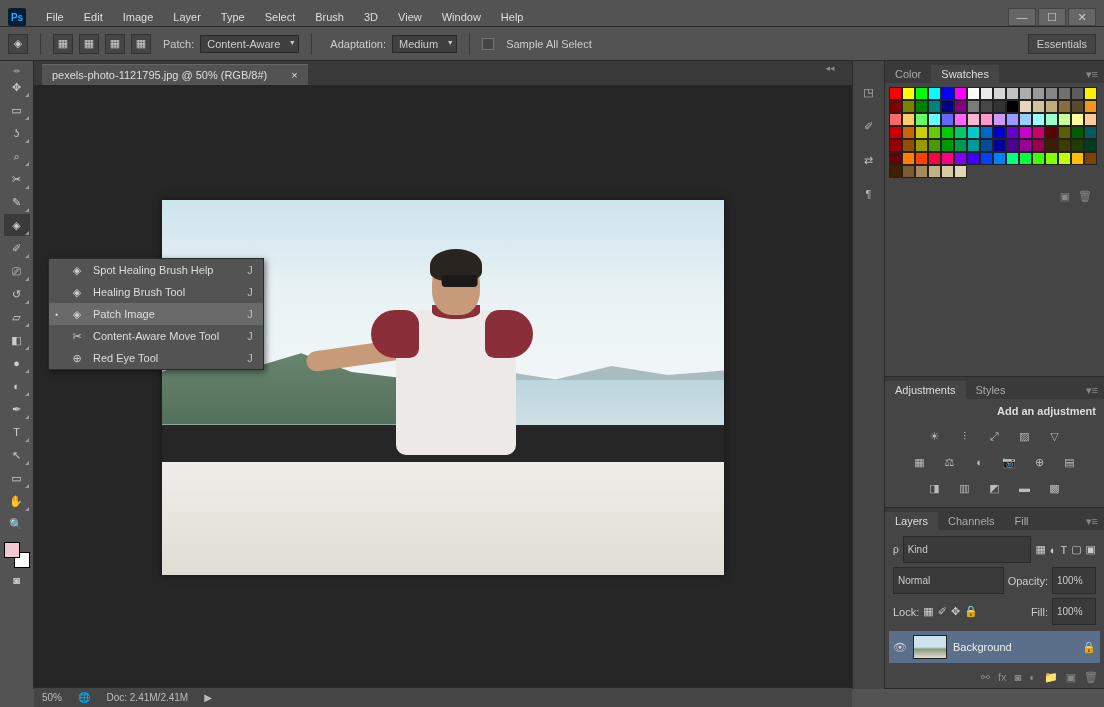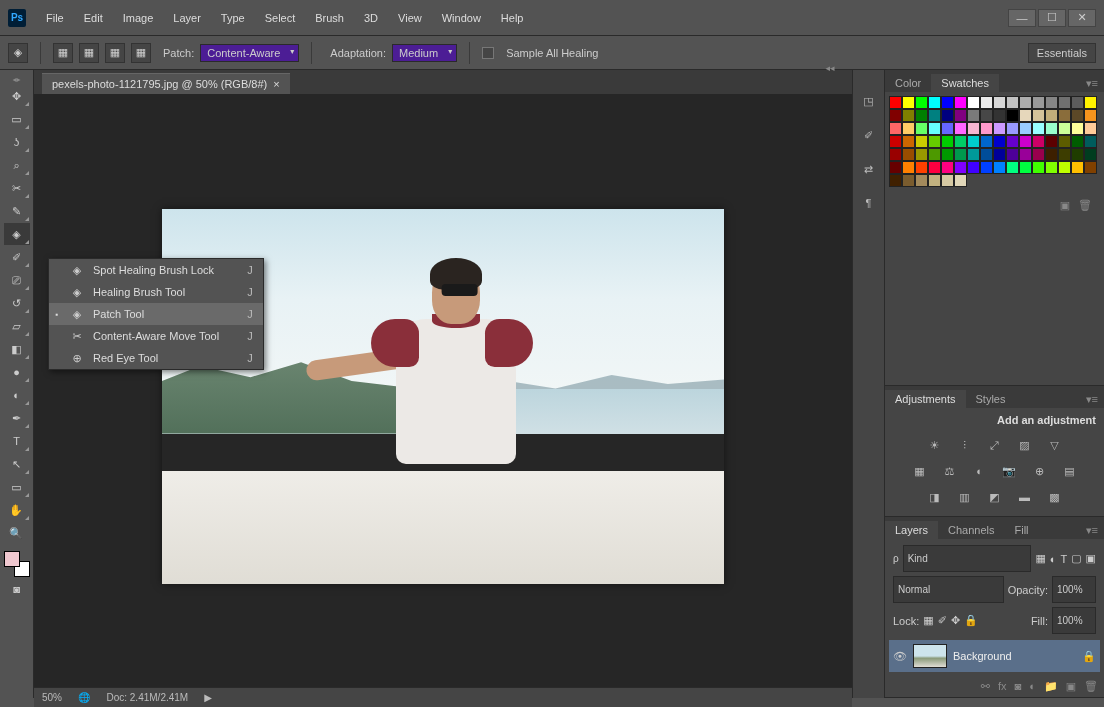--- a/index.html
+++ b/index.html
@@ -1,41 +1,41 @@
 <!DOCTYPE html>
 <html><head>
 <meta charset="utf-8">
 <style>
 * { margin: 0; padding: 0; box-sizing: border-box; font-family: "Segoe UI", Tahoma, sans-serif; }
 body { width: 1104px; height: 707px; background: #535353; color: #ccc; font-size: 11px; overflow: hidden; position: relative; }
-.menubar { height: 36px; background: #535353; display: flex; align-items: center; padding: 0 8px; border-bottom: 1px solid #2a2a2a; }
+.menubar { height: 27px; background: #535353; display: flex; align-items: flex-end; padding: 0 8px; border-bottom: 1px solid #2a2a2a; }
 .ps-logo { width: 18px; height: 18px; background: #001e36; color: #31a8ff; font-weight: bold; font-size: 10px; display: flex; align-items: center; justify-content: center; border-radius: 2px; margin-right: 10px; }
 .menu-item { padding: 3px 10px; cursor: pointer; color: #ddd; }
 .window-controls { margin-left: auto; display: flex; gap: 2px; }
 .win-btn { width: 28px; height: 18px; background: #666; display: flex; align-items: center; justify-content: center; color: #ccc; font-size: 11px; border: 1px solid #444; }
 .optbar { height: 34px; background: #535353; display: flex; align-items: center; padding: 0 8px; border-bottom: 1px solid #2a2a2a; gap: 6px; }
 .opt-icon { width: 20px; height: 20px; background: #454545; border: 1px solid #333; display:flex; align-items:center; justify-content:center; }
 .opt-label { color: #ccc; margin-left: 6px; }
-.opt-select { background: #4c1d95; border: 1px solid #2a2a2a; color: #ccc; padding: 2px 18px 2px 6px; position: relative; }
+.opt-select { background: #404040; border: 1px solid #2a2a2a; color: #ccc; padding: 2px 18px 2px 6px; position: relative; }
 .opt-select::after { content: "▾"; position: absolute; right: 4px; font-size: 8px; }
 .divider { width: 1px; height: 22px; background: #3a3a3a; margin: 0 6px; }
 .checkbox { width: 12px; height: 12px; border: 1px solid #777; background: #454545; }
 .essentials { margin-left: auto; background: #454545; border: 1px solid #333; padding: 3px 8px; color: #ccc; }
 .main { display: flex; height: calc(100% - 59px - 20px); }
 .toolbar { width: 34px; background: #535353; border-right: 1px solid #2a2a2a; display: flex; flex-direction: column; align-items: center; padding-top: 4px; gap: 1px; }
 .toolbar-collapse { width: 30px; height: 10px; display:flex; align-items:center; justify-content:center; font-size: 8px; color: #888; }
 .tool { width: 26px; height: 22px; display: flex; align-items: center; justify-content: center; color: #ccc; position: relative; cursor: pointer; }
 .tool.selected { background: #3a3a3a; }
 .tool .tri { position: absolute; bottom: 1px; right: 1px; width: 0; height: 0; border-left: 4px solid transparent; border-bottom: 4px solid #999; }
 .tool-swatch { width: 26px; height: 26px; position: relative; margin-top: 6px; }
 .tool-swatch .fg { position: absolute; width: 16px; height: 16px; background: #f0c8d0; border: 1px solid #000; top: 0; left: 0; }
 .tool-swatch .bg { position: absolute; width: 16px; height: 16px; background: #fff; border: 1px solid #000; bottom: 0; right: 0; }
 .canvas-area { flex: 1; background: #262626; position: relative; display: flex; flex-direction: column; }
 .doc-tabs { height: 24px; background: #3a3a3a; display: flex; align-items: flex-end; padding-left: 8px; }
-.doc-tab { background: #535353; padding: 4px 10px; color: #ddd; border-top: 1px solid #666; font-size: 11px; display: flex; align-items: center; gap: 6px; }
+.doc-tab { background: #535353; padding: 4px 10px; color: #ddd; border-top: 1px solid #666; font-size: 11px; display: flex; align-items: center; gap: 24px; }
 .canvas-inner { flex: 1; display: flex; align-items: center; justify-content: center; position: relative; }
 .photo { width: 562px; height: 375px; position: relative; overflow: hidden; box-shadow: 0 0 8px rgba(0,0,0,0.5); }
 .sky { position: absolute; top: 0; left:0; right:0; height: 60%; background: linear-gradient(to bottom, #cde4ec 0%, #e8f2f5 40%, #f5f8f7 100%); }
 .water { position: absolute; top:48%; left:0; right:0; height:12%; background: linear-gradient(to bottom, #bcd5dd, #d0e0e5); }
 .mountain-far { position:absolute; top:42%; left:50%; right:0; height:12%; background: #8aa4ad; clip-path: polygon(0 60%, 20% 30%, 40% 50%, 60% 20%, 80% 40%, 100% 30%, 100% 100%, 0 100%); opacity:0.7; }
 .mountain { position:absolute; top:40%; left:0; width:45%; height:20%; background: linear-gradient(to bottom, #6a8570, #52705a); clip-path: polygon(0 30%, 15% 10%, 35% 25%, 55% 5%, 75% 30%, 100% 40%, 100% 100%, 0 100%); }
 .ledge { position:absolute; bottom:0; left:0; right:0; height:30%; background: linear-gradient(to bottom, #efede8, #e0ddd5); }
 .person { position:absolute; left:38%; bottom:24%; width:160px; height:230px; }
 .head { position:absolute; top:0; left:50%; transform:translateX(-50%); width:48px; height:60px; background: #c79a7a; border-radius: 48% 48% 40% 40%; }
 .hair { position:absolute; top:-6px; left:50%; transform:translateX(-50%); width:52px; height:32px; background:#2a2420; border-radius: 50% 50% 30% 30%; }
@@ -107,21 +107,21 @@
   <div class="opt-icon">▦</div>
   <div class="opt-icon">▦</div>
   <div class="opt-icon">▦</div>
   <span class="opt-label">Patch:</span>
   <div class="opt-select">Content-Aware</div>
   <div class="divider"></div>
   <span class="opt-label">Adaptation:</span>
   <div class="opt-select">Medium</div>
   <div class="divider"></div>
   <div class="checkbox"></div>
-  <span class="opt-label">Sample All Healing</span>
+  <span class="opt-label">Sample All Select</span>
   <div class="essentials">Essentials</div>
 </div>
 
 <div class="main">
 
   <div class="toolbar">
     <div class="toolbar-collapse">◂▸</div>
     <div class="tool">✥<span class="tri"></span></div>
     <div class="tool">▭<span class="tri"></span></div>
     <div class="tool">ʖ<span class="tri"></span></div>
@@ -386,33 +386,33 @@
     </div>
   </div>
 </div>
 
 <div class="collapse-arrow">◂◂</div>
 
 <div class="flyout">
   <div class="flyout-item">
     <span class="fly-dot"></span>
     <span class="fly-icon">◈</span>
-    <span>Spot Healing Brush Lock</span>
+    <span>Spot Healing Brush Help</span>
     <span class="fly-short">J</span>
   </div>
   <div class="flyout-item">
     <span class="fly-dot"></span>
     <span class="fly-icon">◈</span>
     <span>Healing Brush Tool</span>
     <span class="fly-short">J</span>
   </div>
   <div class="flyout-item highlight">
     <span class="fly-dot">▪</span>
     <span class="fly-icon">◈</span>
-    <span>Patch Tool</span>
+    <span>Patch Image</span>
     <span class="fly-short">J</span>
   </div>
   <div class="flyout-item">
     <span class="fly-dot"></span>
     <span class="fly-icon">✂</span>
     <span>Content-Aware Move Tool</span>
     <span class="fly-short">J</span>
   </div>
   <div class="flyout-item">
     <span class="fly-dot"></span>

